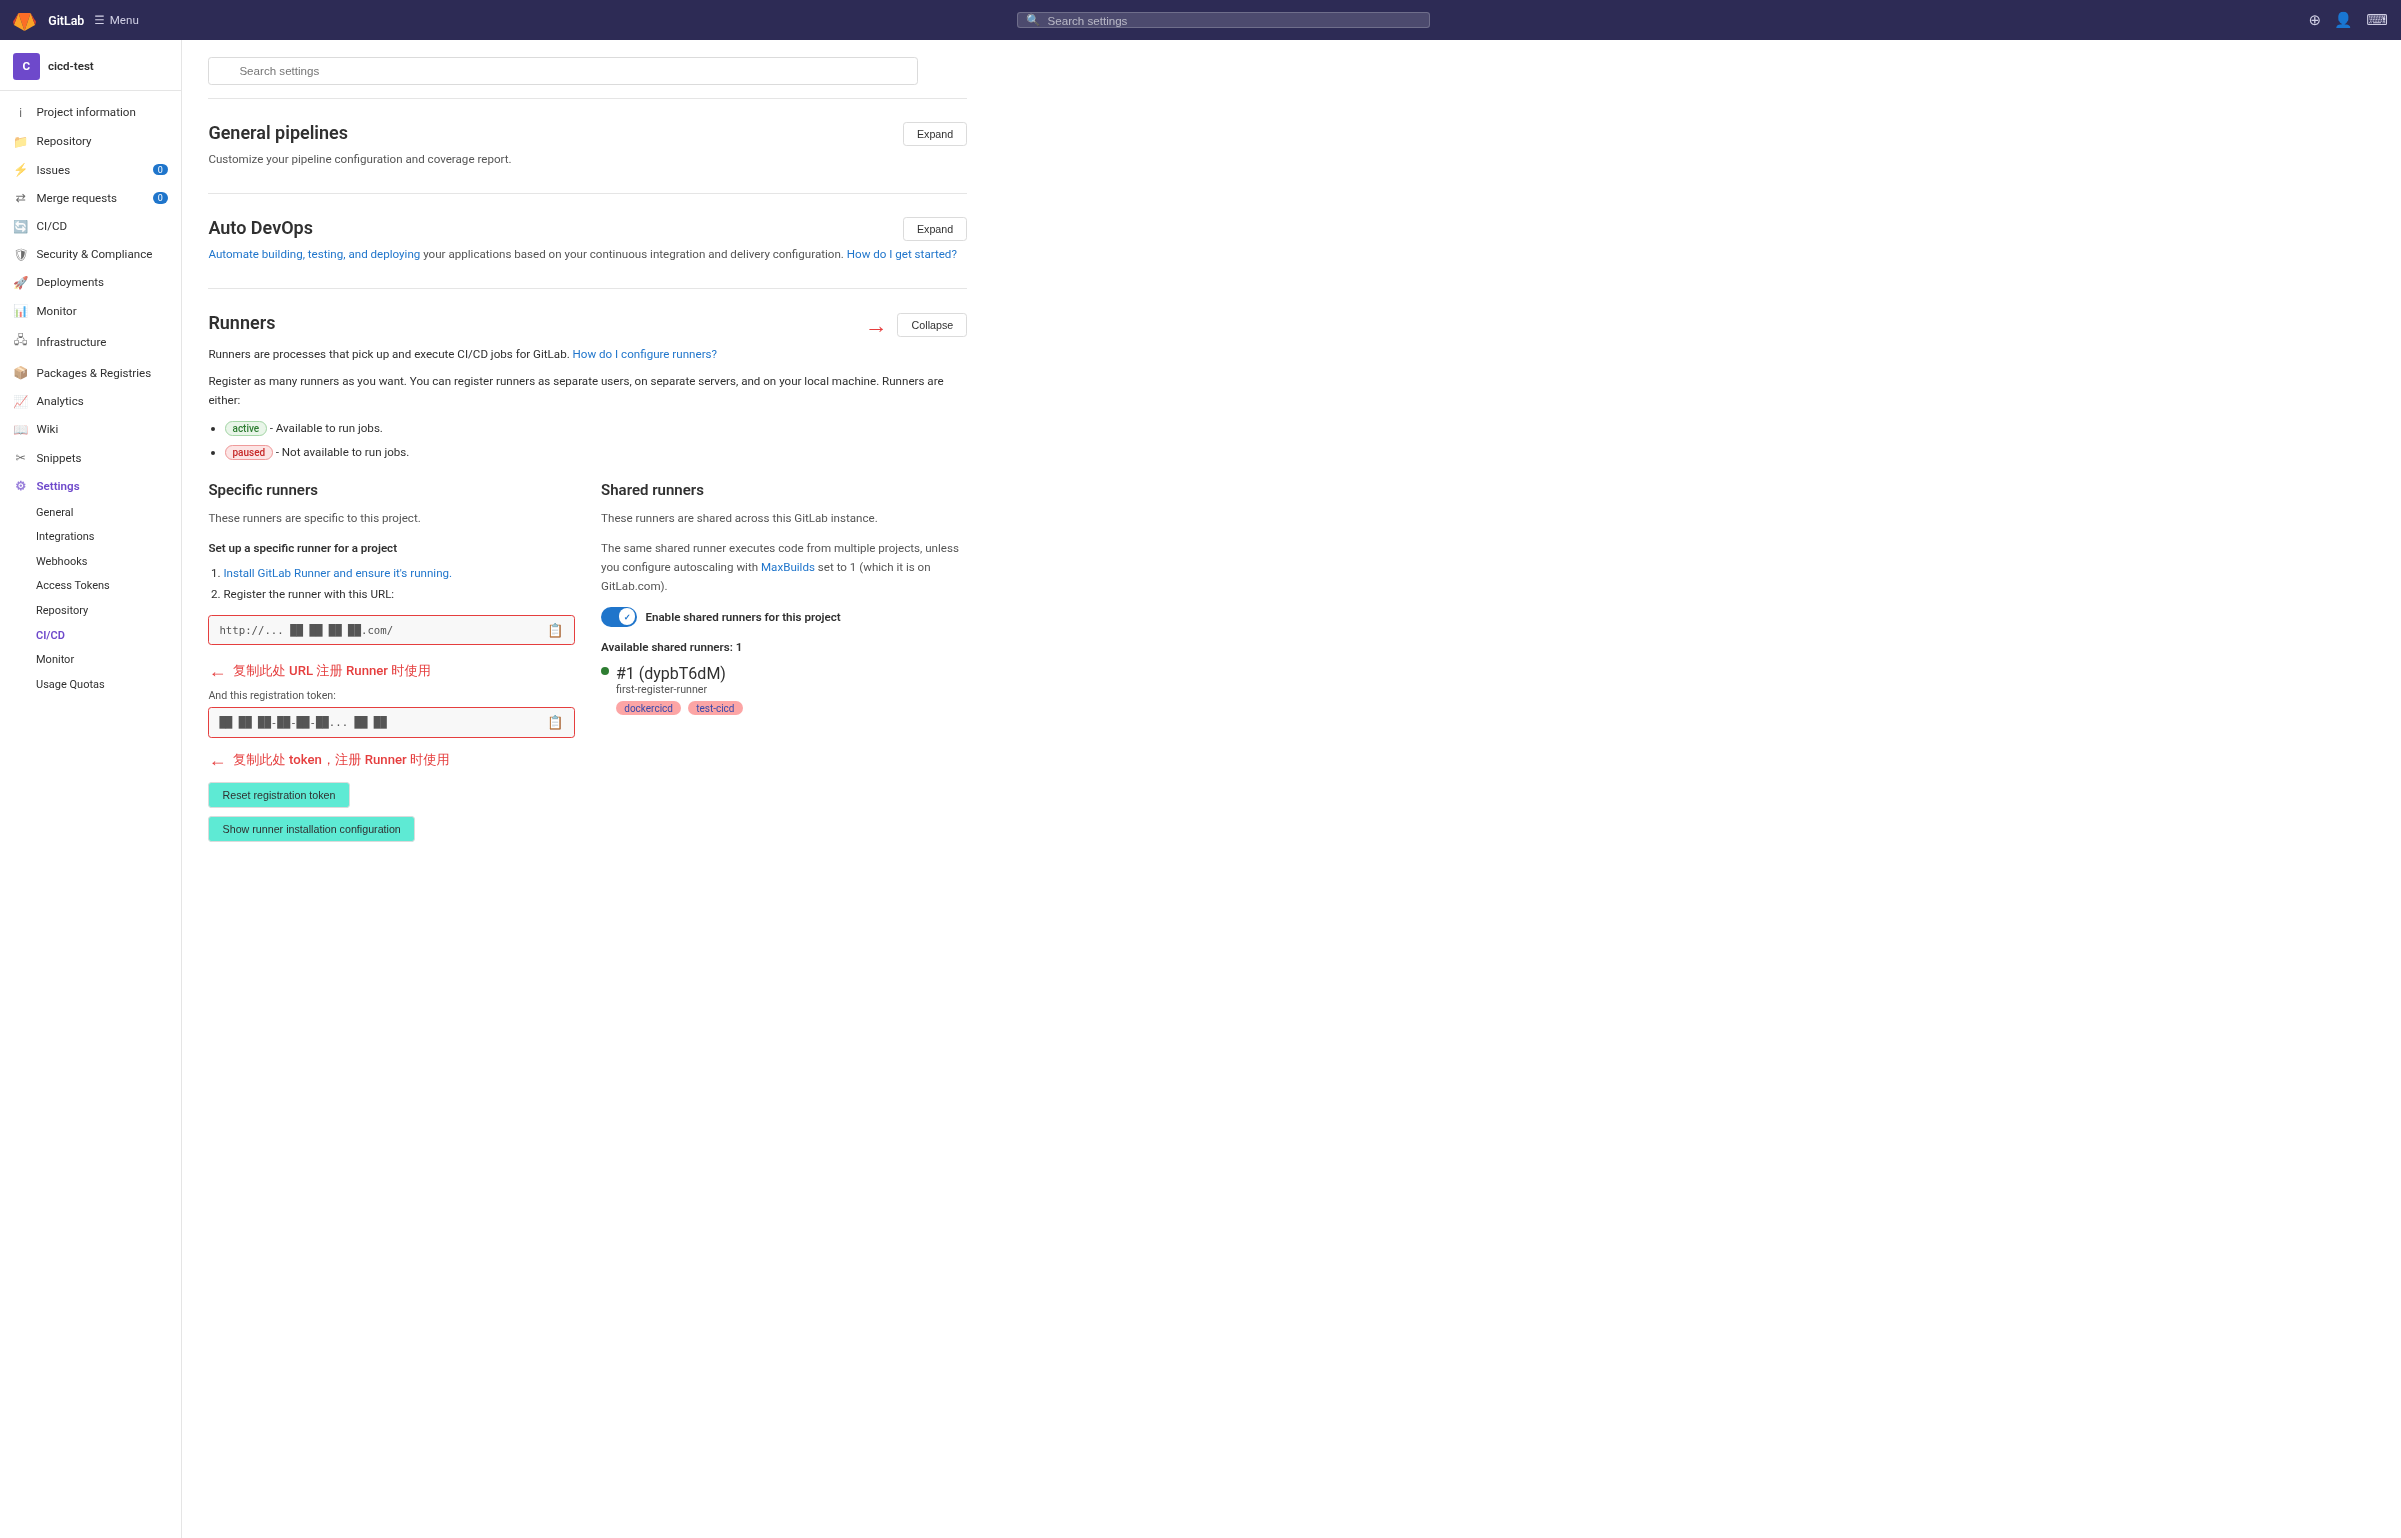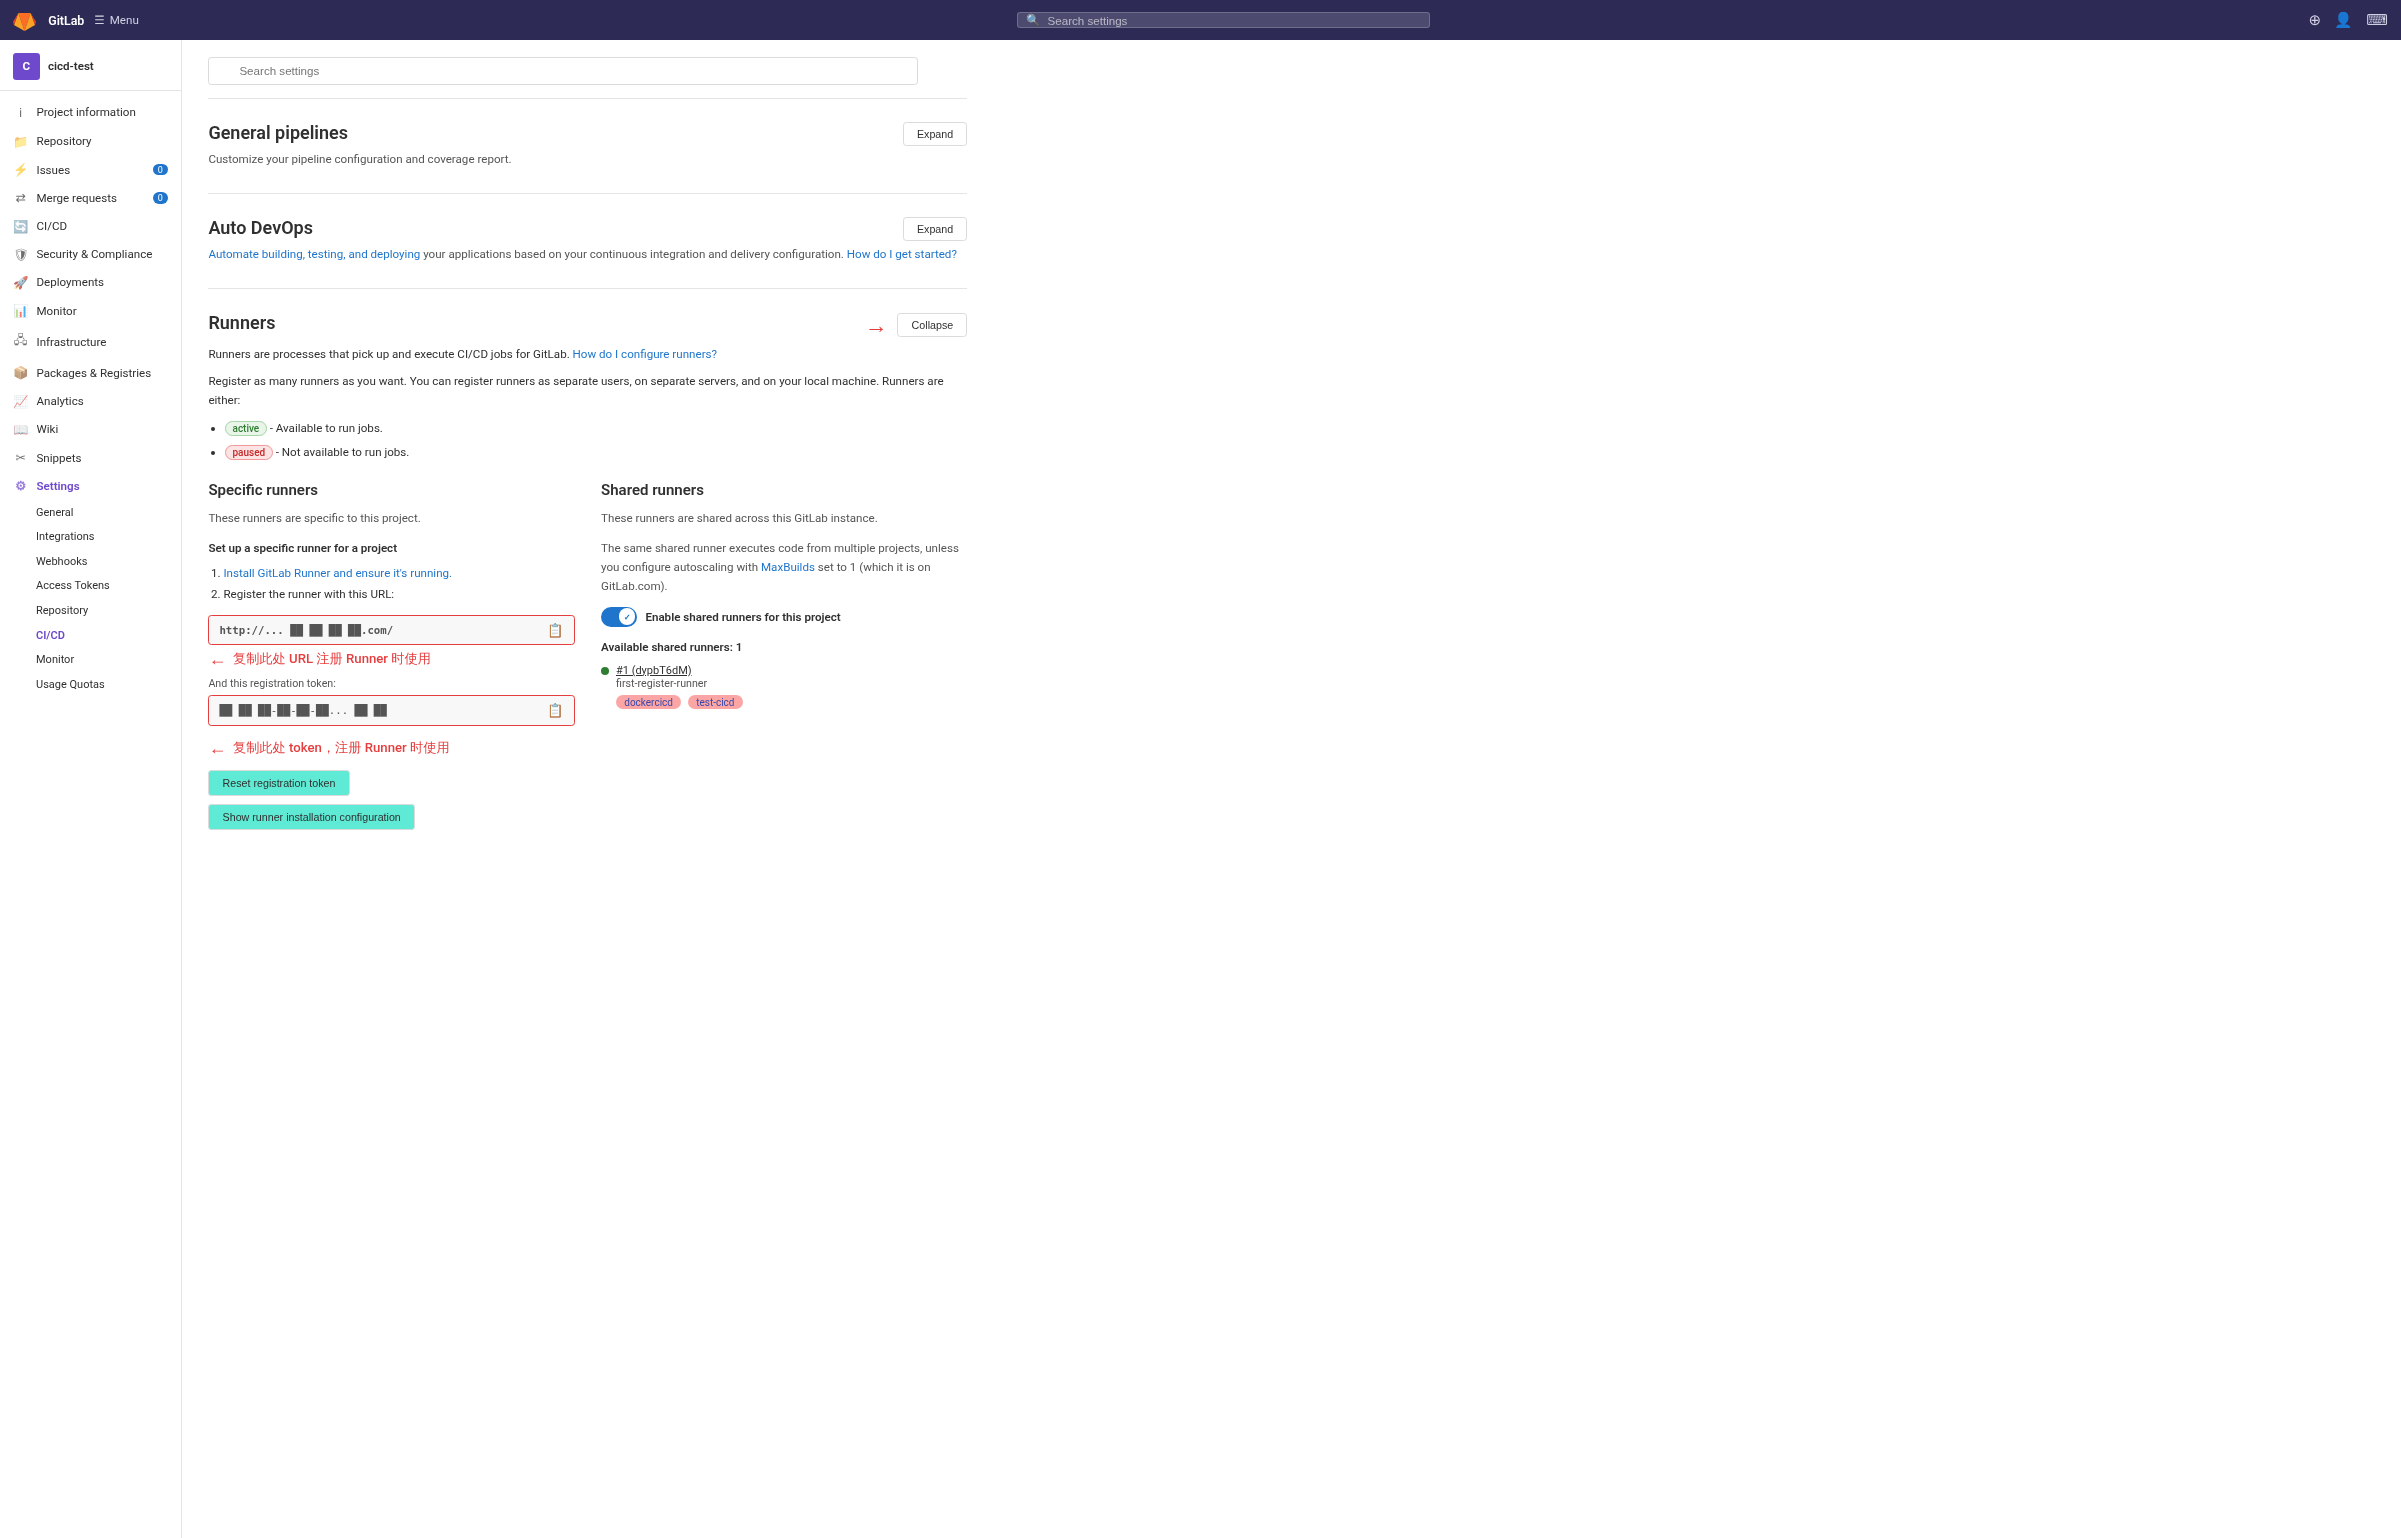--- a/index.html
+++ b/index.html
@@ -271,23 +271,22 @@
     .url-box {
       border: 1.7px solid #e53e3e;
       border-radius: 3.3px;
       background: #f8f8f8;
       padding: 6.6px 10px;
       display: flex;
       align-items: center;
       justify-content: space-between;
       font-size: 10.7px;
       color: #555;
-      margin-bottom: 1px;
+      margin-bottom: 13px;
       font-family: monospace;
-      font-weight: bold;
     }
     .token-box {
       border: 1.7px solid #e53e3e;
       border-radius: 3.3px;
       background: #f8f8f8;
       padding: 6.6px 10px;
       display: flex;
       align-items: center;
       justify-content: space-between;
       font-size: 10.7px;
@@ -346,21 +345,21 @@
       gap: 6.6px;
       margin-bottom: 5px;
     }
     .runner-dot {
       width: 8.3px; height: 8.3px;
       background: #2e7d32;
       border-radius: 50%;
       margin-top: 3.3px;
       flex-shrink: 0;
     }
-    .runner-info { font-size: 11px; color: #303030; text-decoration: underline; }
+    .runner-info { font-size: 16px; color: #303030; }
     .runner-name { color: #555; font-size: 10.7px; }
     .runner-tags { display: flex; gap: 6.6px; margin-top: 5px; }
     .runner-tag {
       background: #fca5a5;
       color: #3949ab;
       border-radius: 8.3px;
       padding: 1.7px 8.3px;
       font-size: 10px;
     }
 

